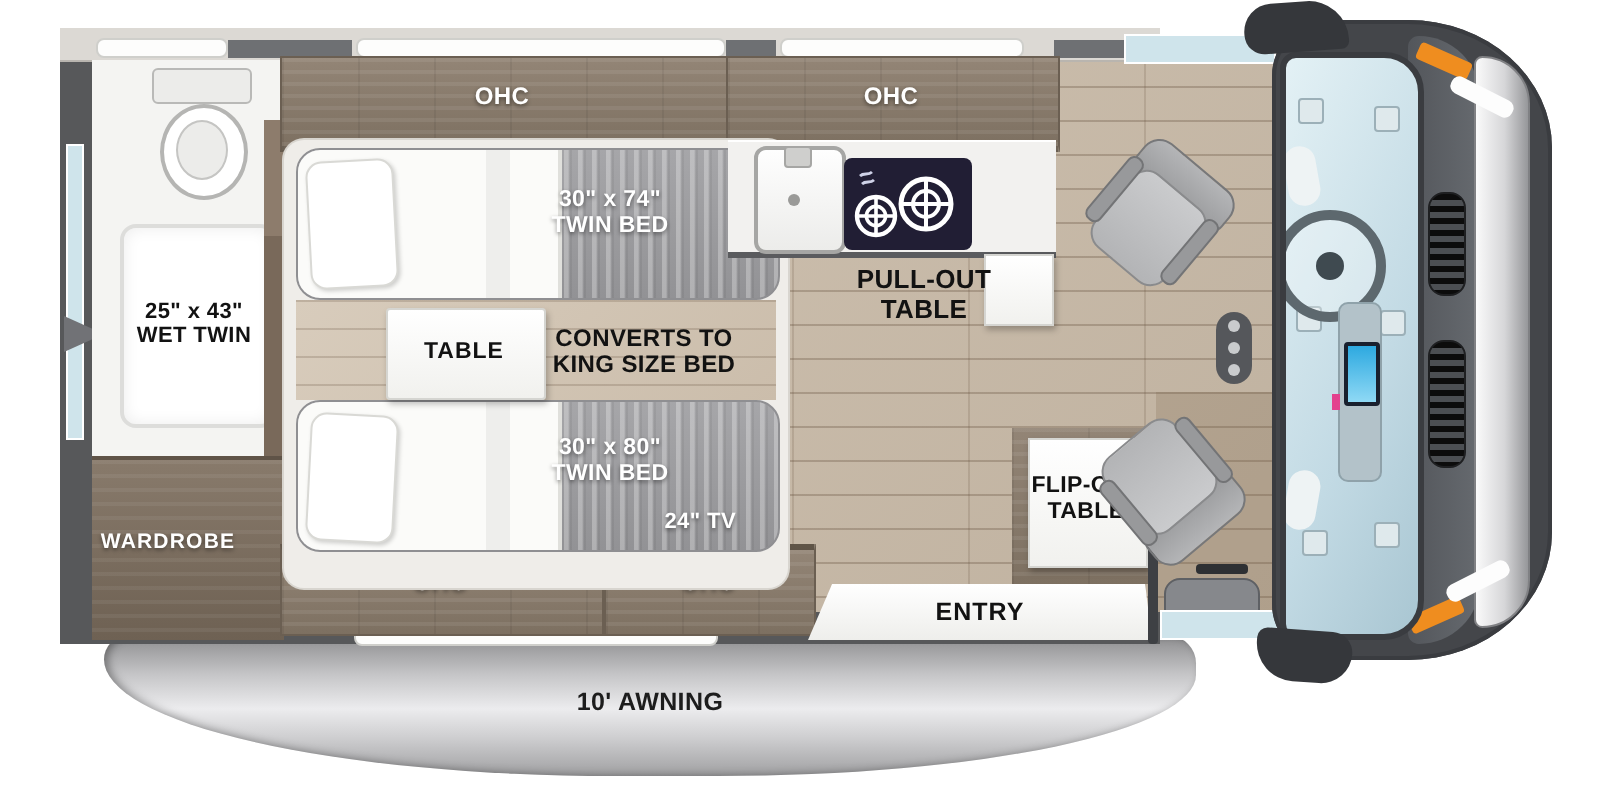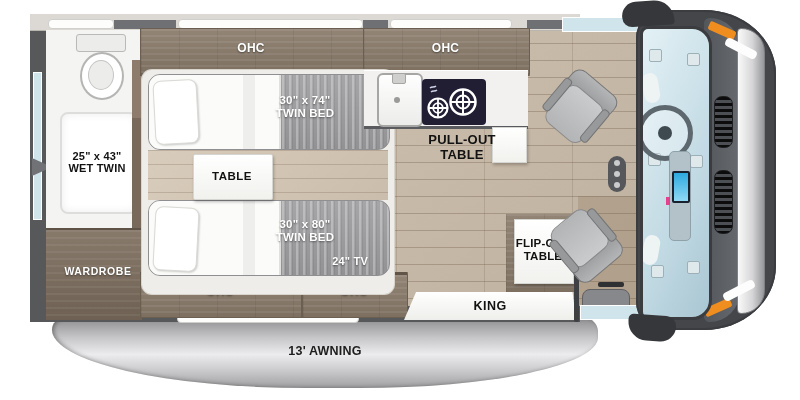--- a/index.html
+++ b/index.html
@@ -38,21 +38,21 @@
 </style>
 </head>
 <body>
 
 <div id="stage">
 
   <div class="abs" style="left:52px;top:318px;width:546px;height:70px;
               border-radius:12px 14px 45% 48% / 12px 14px 52px 60px;
               background:linear-gradient(180deg,#8e8e90 0%,#c6c6c8 28%,#ececee 52%,#cfcfd1 72%,#a0a0a2 100%);
               box-shadow:inset 2px 0 4px rgba(0,0,0,.35);"></div>
-  <div class="lbl" style="left:52px;top:344px;width:546px;font-size:12.5px;color:#1d1d1d;">13' AWNING</div>
+  <div class="lbl" style="left:52px;top:344px;width:546px;font-size:12.5px;color:#1d1d1d;">10' AWNING</div>
 
   <div class="abs floorwood" style="left:44px;top:26px;width:600px;height:282px;"></div>
   <div class="abs" style="left:578px;top:196px;width:64px;height:110px;background:rgba(120,95,70,.22);"></div>
 
   <div class="abs" style="left:30px;top:14px;width:16px;height:308px;background:#57585a;border-radius:5px 0 0 5px;"></div>
   <div class="abs" style="left:33px;top:72px;width:7px;height:146px;background:#cfe4eb;border:1px solid #fff;"></div>
   <div class="abs" style="left:32px;top:158px;width:0;height:0;border-top:9px solid transparent;
               border-bottom:9px solid transparent;border-left:20px solid #717276;"></div>
 
   <div class="abs" style="left:30px;top:14px;width:550px;height:16px;background:#dcd9d4;border-bottom:1px solid #b9b5af;">
@@ -77,21 +77,21 @@
   <div class="lbl" style="left:50px;top:150px;width:94px;font-size:11px;">
     <span>25" x 43"</span><br>
     <span>WET TWIN</span>
   </div>
   <div class="abs" style="left:132px;top:60px;width:14px;height:58px;background:#8d7c6c;"></div>
   <div class="abs" style="left:132px;top:118px;width:12px;height:112px;background:#79695a;"></div>
 
   <div class="abs" style="left:46px;top:228px;width:96px;height:90px;border-top:2px solid #5f5347;
               background:repeating-linear-gradient(180deg, rgba(255,255,255,.06) 0 2px, rgba(0,0,0,0) 2px 7px),
               linear-gradient(180deg,#887a6b,#6e6153);"></div>
-  <div class="lbl wlbl" style="left:60px;top:266px;width:76px;font-size:10.5px;letter-spacing:.6px;">WARDROBE</div>
+  <div class="lbl wlbl" style="left:46px;top:266px;width:76px;font-size:10.5px;letter-spacing:.6px;">WARDROBE</div>
 
   <div class="abs cabwood" style="left:140px;top:28px;width:222px;height:44px;border:1px solid #6b5f52;border-bottom:3px solid rgba(60,50,40,.45);"></div>
   <div class="lbl wlbl" style="left:140px;top:42px;width:222px;font-size:12px;">OHC</div>
   <div class="abs cabwood" style="left:363px;top:28px;width:165px;height:44px;border:1px solid #6b5f52;border-bottom:3px solid rgba(60,50,40,.45);"></div>
   <div class="lbl wlbl" style="left:363px;top:42px;width:165px;font-size:12px;">OHC</div>
   <div class="abs cabwood" style="left:140px;top:272px;width:160px;height:42px;border:1px solid #6b5f52;border-top:3px solid rgba(60,50,40,.45);"></div>
   <div class="lbl wlbl" style="left:140px;top:285px;width:160px;font-size:12px;">OHC</div>
   <div class="abs cabwood" style="left:302px;top:272px;width:104px;height:42px;border:1px solid #6b5f52;border-top:3px solid rgba(60,50,40,.45);"></div>
   <div class="lbl wlbl" style="left:302px;top:285px;width:104px;font-size:12px;">OHC</div>
 
@@ -120,20 +120,24 @@
   </div>
   <div class="lbl wlbl" style="left:245px;top:218px;width:120px;font-size:11.5px;">
     <span>30" x 80"</span><br>
     <span>TWIN BED</span>
   </div>
   <div class="lbl wlbl" style="left:278px;top:255px;width:90px;font-size:11px;text-align:right;">24" TV</div>
 
   <div class="abs whitecard" style="left:193px;top:154px;width:78px;height:44px;border-radius:2px;"></div>
   <div class="lbl" style="left:193px;top:170px;width:78px;font-size:11.5px;letter-spacing:.5px;">TABLE</div>
 
+  <div class="lbl" style="left:262px;top:163px;width:120px;font-size:12px;">
+    <span>CONVERTS TO</span><br>
+    <span>KING SIZE BED</span>
+  </div>
 
   <div class="abs" style="left:364px;top:70px;width:164px;height:56px;background:#f2f1ef;
               border-bottom:3px solid #5a5b5e;box-shadow:inset 0 1px 0 #fff;"></div>
   <div class="abs" style="left:377px;top:73px;width:42px;height:50px;border-radius:6px;border:2px solid #a6a6a4;
               background:linear-gradient(#fefefe,#ececea);"></div>
   <div class="abs" style="left:392px;top:73px;width:12px;height:9px;background:#cfcfcd;border:1px solid #a6a6a4;border-radius:2px;"></div>
   <div class="abs" style="left:394px;top:97px;width:6px;height:6px;border-radius:50%;background:#9a9a98;"></div>
   <svg class="abs" style="left:422px;top:79px;" width="64" height="46" viewBox="0 0 64 46">
     <rect x="0" y="0" width="64" height="46" rx="4" fill="#211e34"></rect>
     <circle cx="41" cy="23" r="12.5" fill="none" stroke="#fff" stroke-width="2.5"></circle>
@@ -154,21 +158,21 @@
   <div class="abs cabwood" style="left:506px;top:214px;width:72px;height:78px;"></div>
   <div class="abs whitecard" style="left:514px;top:219px;width:58px;height:63px;"></div>
   <div class="lbl" style="left:508px;top:237px;width:70px;font-size:11.5px;">
     <span>FLIP-OUT</span><br>
     <span>TABLE</span>
   </div>
 
   <div class="abs" style="left:404px;top:292px;width:172px;height:28px;
               background:linear-gradient(180deg,#ffffff,#eeeeeb);
               clip-path:polygon(0 100%,7% 0,98% 0,100% 100%);"></div>
-  <div class="lbl" style="left:404px;top:299px;width:172px;font-size:12.5px;letter-spacing:.5px;">KING</div>
+  <div class="lbl" style="left:404px;top:299px;width:172px;font-size:12.5px;letter-spacing:.5px;">ENTRY</div>
 
   <div class="abs" style="left:574px;top:212px;width:5px;height:110px;background:#3e4044;border-radius:2px;"></div>
   <div class="abs" style="left:598px;top:282px;width:26px;height:5px;background:#2e3033;border-radius:2px;"></div>
   <div class="abs" style="left:582px;top:289px;width:46px;height:21px;background:#86888c;border:1px solid #5e6064;
               border-radius:8px 8px 3px 3px;"></div>
   <div class="abs" style="left:562px;top:17px;width:74px;height:13px;background:#cfe4eb;border:1px solid #fff;"></div>
   <div class="abs" style="left:580px;top:305px;width:58px;height:13px;background:#cfe4eb;border:1px solid #fff;"></div>
 
   <div class="seat" style="left:549px;top:75px;transform:rotate(40deg);">
     <div class="back"></div>

